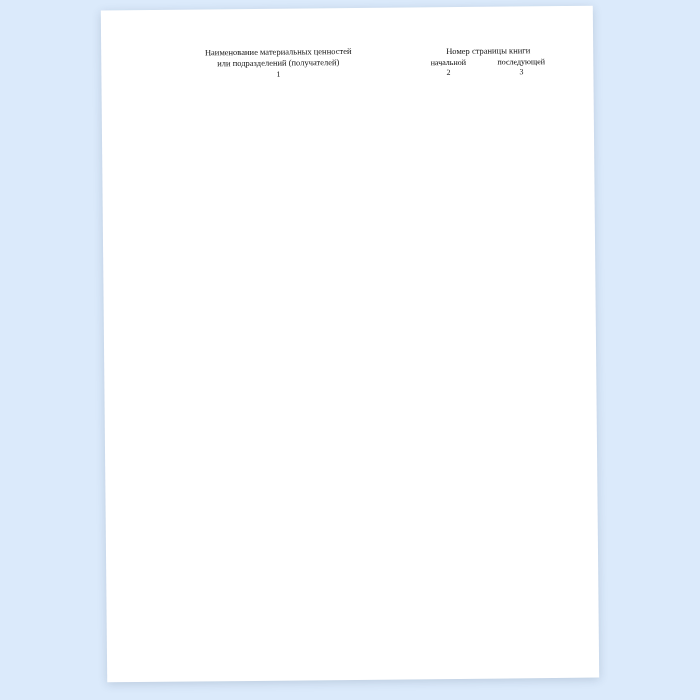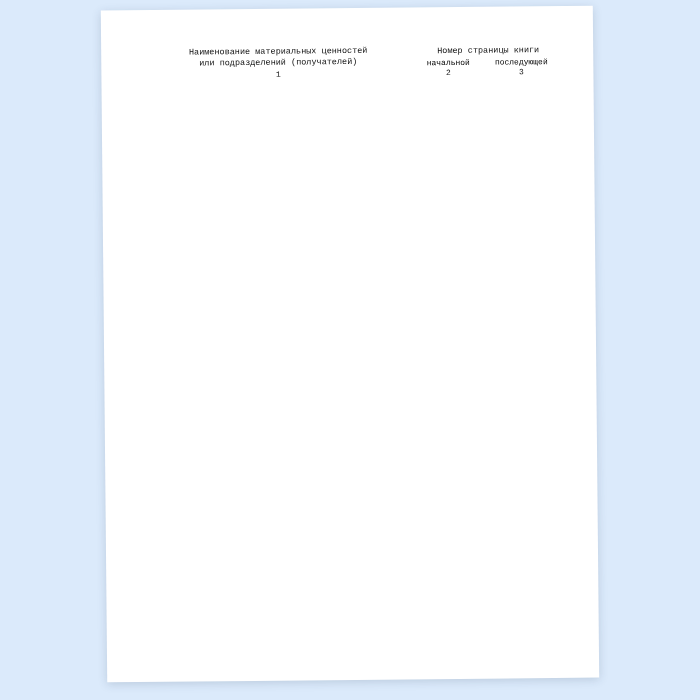--- a/index.html
+++ b/index.html
@@ -10,21 +10,20 @@
     width: 700px;
     height: 700px;
     background: #dbeafb;
     font-family: "Liberation Serif", serif;
     overflow: hidden;
   }
   #stage {
     position: relative;
     width: 700px;
     height: 700px;
-    font-family: Liberation Mono, monospace;
   }
   
   #sheet {
     position: absolute;
     left: 104px;
     top: 8px;
     width: 492px;
     height: 672px;
     background: #ffffff;
     box-shadow: 0 2px 10px rgba(40,60,90,0.18);

